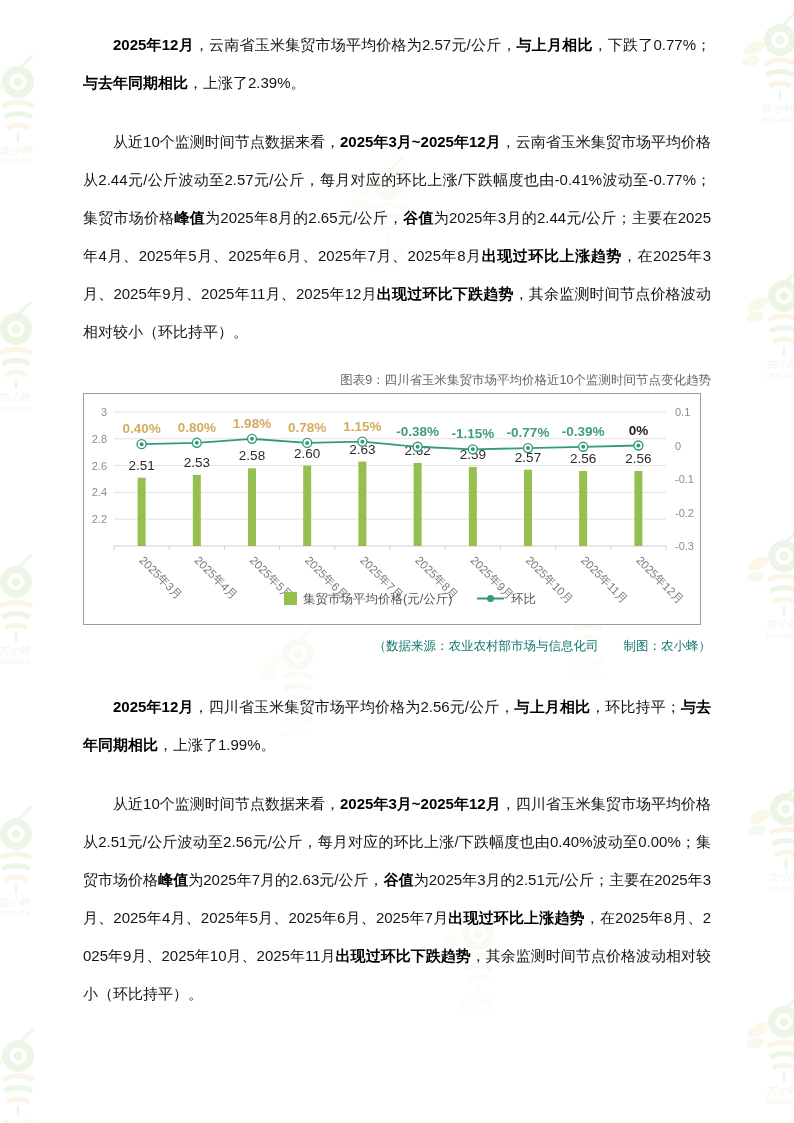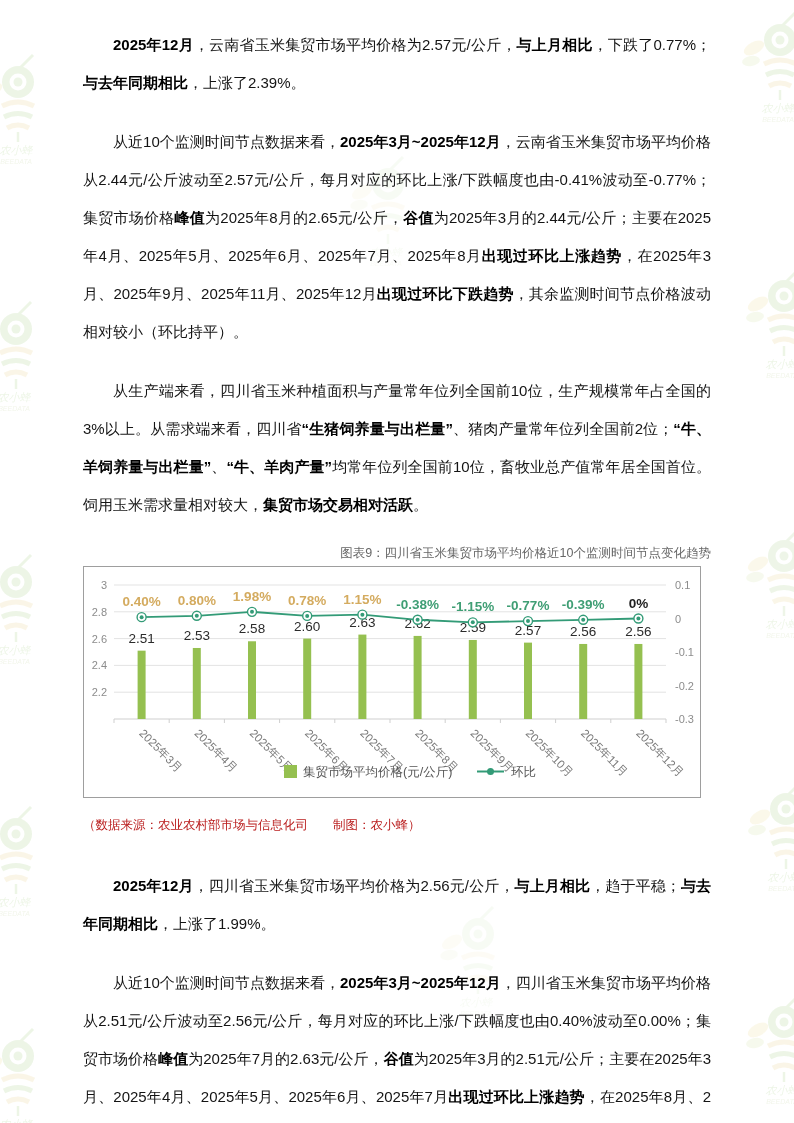--- a/index.html
+++ b/index.html
@@ -25,22 +25,22 @@
   h2.section-heading .sec-num { margin-right:14px; }
   .figure-caption {
     font-size:12.5px; color:#666666; text-align:right; margin:0 0 4px 0;
   }
   .chart-box {
     width:618px; height:232px; background:#ffffff;
     border:1px solid #9e9e9e; position:relative;
   }
   .chart-box svg { display:block; }
   .source-note {
-    font-size:12.5px; color:#b91c1c; text-align:left;
-    margin:19px 0 33px 0;
+    font-size:12.5px; color:#0f766e; text-align:right;
+    margin:13px 0 33px 0;
   }
 </style>
 </head>
 <body>
 
 <div class="page">
 
   <div class="watermark-layer">
       <div class="wm" style="left: -30px; top: 48px; opacity: 0.13;"><svg width="92" height="118" viewBox="0 0 92 118">
           <line x1="50" y1="20" x2="63" y2="7" stroke="#7ab648" stroke-width="3"></line>
@@ -240,21 +240,20 @@
         </svg></div>
     </div>
 
   <div class="content">
 
     <p class="body-text"><b>2025年12月</b><span>，云南省玉米集贸市场平均价格为2.57元/公斤，</span><b>与上月相比</b><span>，下跌了0.77%；</span><b>与去年同期相比</b><span>，上涨了2.39%。</span></p>
 
     <p class="body-text"><span>从近10个监测时间节点数据来看，</span><b>2025年3月~2025年12月</b><span>，云南省玉米集贸市场平均价格从2.44元/公斤波动至2.57元/公斤，每月对应的环比上涨/下跌幅度也由-0.41%波动至-0.77%；集贸市场价格</span><b>峰值</b><span>为2025年8月的2.65元/公斤，</span><b>谷值</b><span>为2025年3月的2.44元/公斤；主要在2025年4月、2025年5月、2025年6月、2025年7月、2025年8月</span><b>出现过环比上涨趋势</b><span>，在2025年3月、2025年9月、2025年11月、2025年12月</span><b>出现过环比下跌趋势</b><span>，其余监测时间节点价格波动相对较小（环比持平）。</span></p>
 
 
-    <p class="body-text"><span>从生产端来看，四川省玉米种植面积与产量常年位列全国前10位，生产规模常年占全国的3%以上。从需求端来看，四川省</span><b>“生猪饲养量与出栏量”</b><span>、猪肉产量常年位列全国前2位；</span><b>“牛、羊饲养量与出栏量”</b><span>、</span><b>“牛、羊肉产量”</b><span>均常年位列全国前10位，畜牧业总产值常年居全国首位。饲用玉米需求量相对较大，</span><b>集贸市场交易相对活跃</b><span>。</span></p>
 
     <div class="figure-caption">图表9：四川省玉米集贸市场平均价格近10个监测时间节点变化趋势</div>
 
     <div class="chart-box">
       <svg id="chart-svg" width="616" height="230" viewBox="0 0 616 230">
           <line x1="30" x2="582" y1="18" y2="18" stroke="#e3e3e3" stroke-width="1"></line>
           <text x="23" y="22" text-anchor="end" fill="#8c8c8c" font-size="11">3</text>
           <line x1="30" x2="582" y1="44.800000000000026" y2="44.800000000000026" stroke="#e3e3e3" stroke-width="1"></line>
           <text x="23" y="48.800000000000026" text-anchor="end" fill="#8c8c8c" font-size="11">2.8</text>
           <line x1="30" x2="582" y1="71.6" y2="71.6" stroke="#e3e3e3" stroke-width="1"></line>
@@ -344,18 +343,18 @@
           <rect x="200" y="198" width="13" height="13" fill="#95c050"></rect>
           <text x="219" y="209" fill="#555555" font-size="12.5">集贸市场平均价格(元/公斤)</text>
           <line x1="393" x2="420" y1="204.5" y2="204.5" stroke="#339b77" stroke-width="2"></line>
           <circle cx="406.5" cy="204.5" r="3.5" fill="#339b77"></circle>
           <text x="427" y="209" fill="#555555" font-size="12.5">环比</text>
         </svg>
     </div>
 
     <div class="source-note">（数据来源：农业农村部市场与信息化司　　制图：农小蜂）</div>
 
-    <p class="body-text"><b>2025年12月</b><span>，四川省玉米集贸市场平均价格为2.56元/公斤，</span><b>与上月相比</b><span>，趋于平稳；</span><b>与去年同期相比</b><span>，上涨了1.99%。</span></p>
+    <p class="body-text"><b>2025年12月</b><span>，四川省玉米集贸市场平均价格为2.56元/公斤，</span><b>与上月相比</b><span>，环比持平；</span><b>与去年同期相比</b><span>，上涨了1.99%。</span></p>
 
     <p class="body-text"><span>从近10个监测时间节点数据来看，</span><b>2025年3月~2025年12月</b><span>，四川省玉米集贸市场平均价格从2.51元/公斤波动至2.56元/公斤，每月对应的环比上涨/下跌幅度也由0.40%波动至0.00%；集贸市场价格</span><b>峰值</b><span>为2025年7月的2.63元/公斤，</span><b>谷值</b><span>为2025年3月的2.51元/公斤；主要在2025年3月、2025年4月、2025年5月、2025年6月、2025年7月</span><b>出现过环比上涨趋势</b><span>，在2025年8月、2025年9月、2025年10月、2025年11月</span><b>出现过环比下跌趋势</b><span>，其余监测时间节点价格波动相对较小（环比持平）。</span></p>
 
   </div>
 </div>
 
 </body></html>

